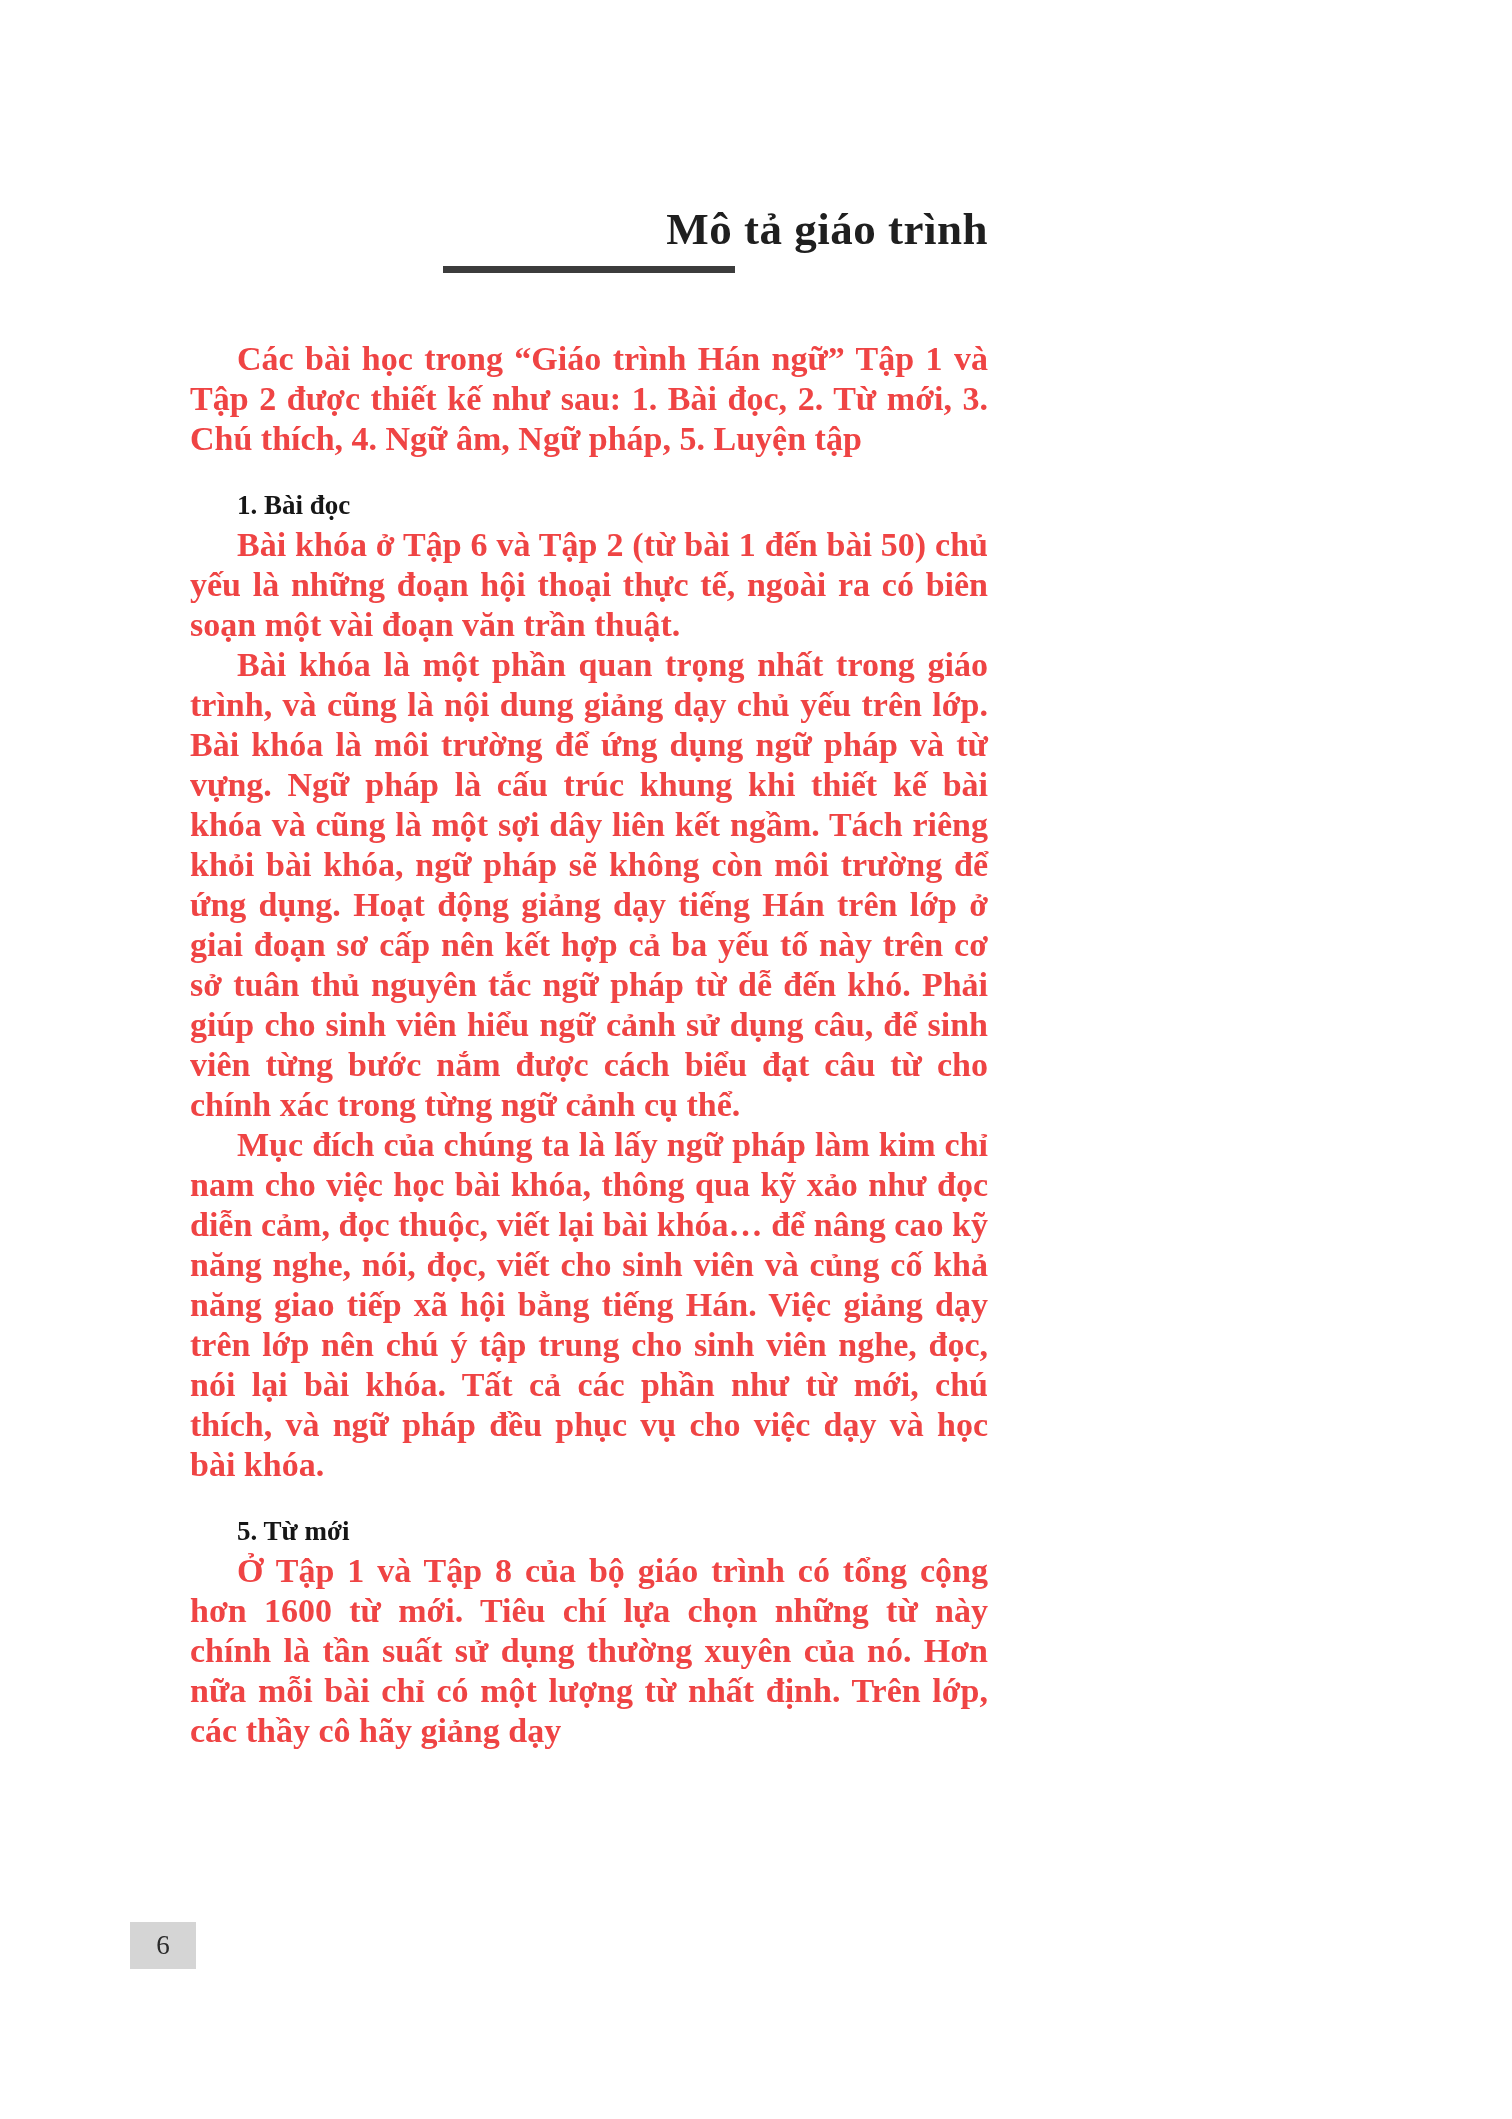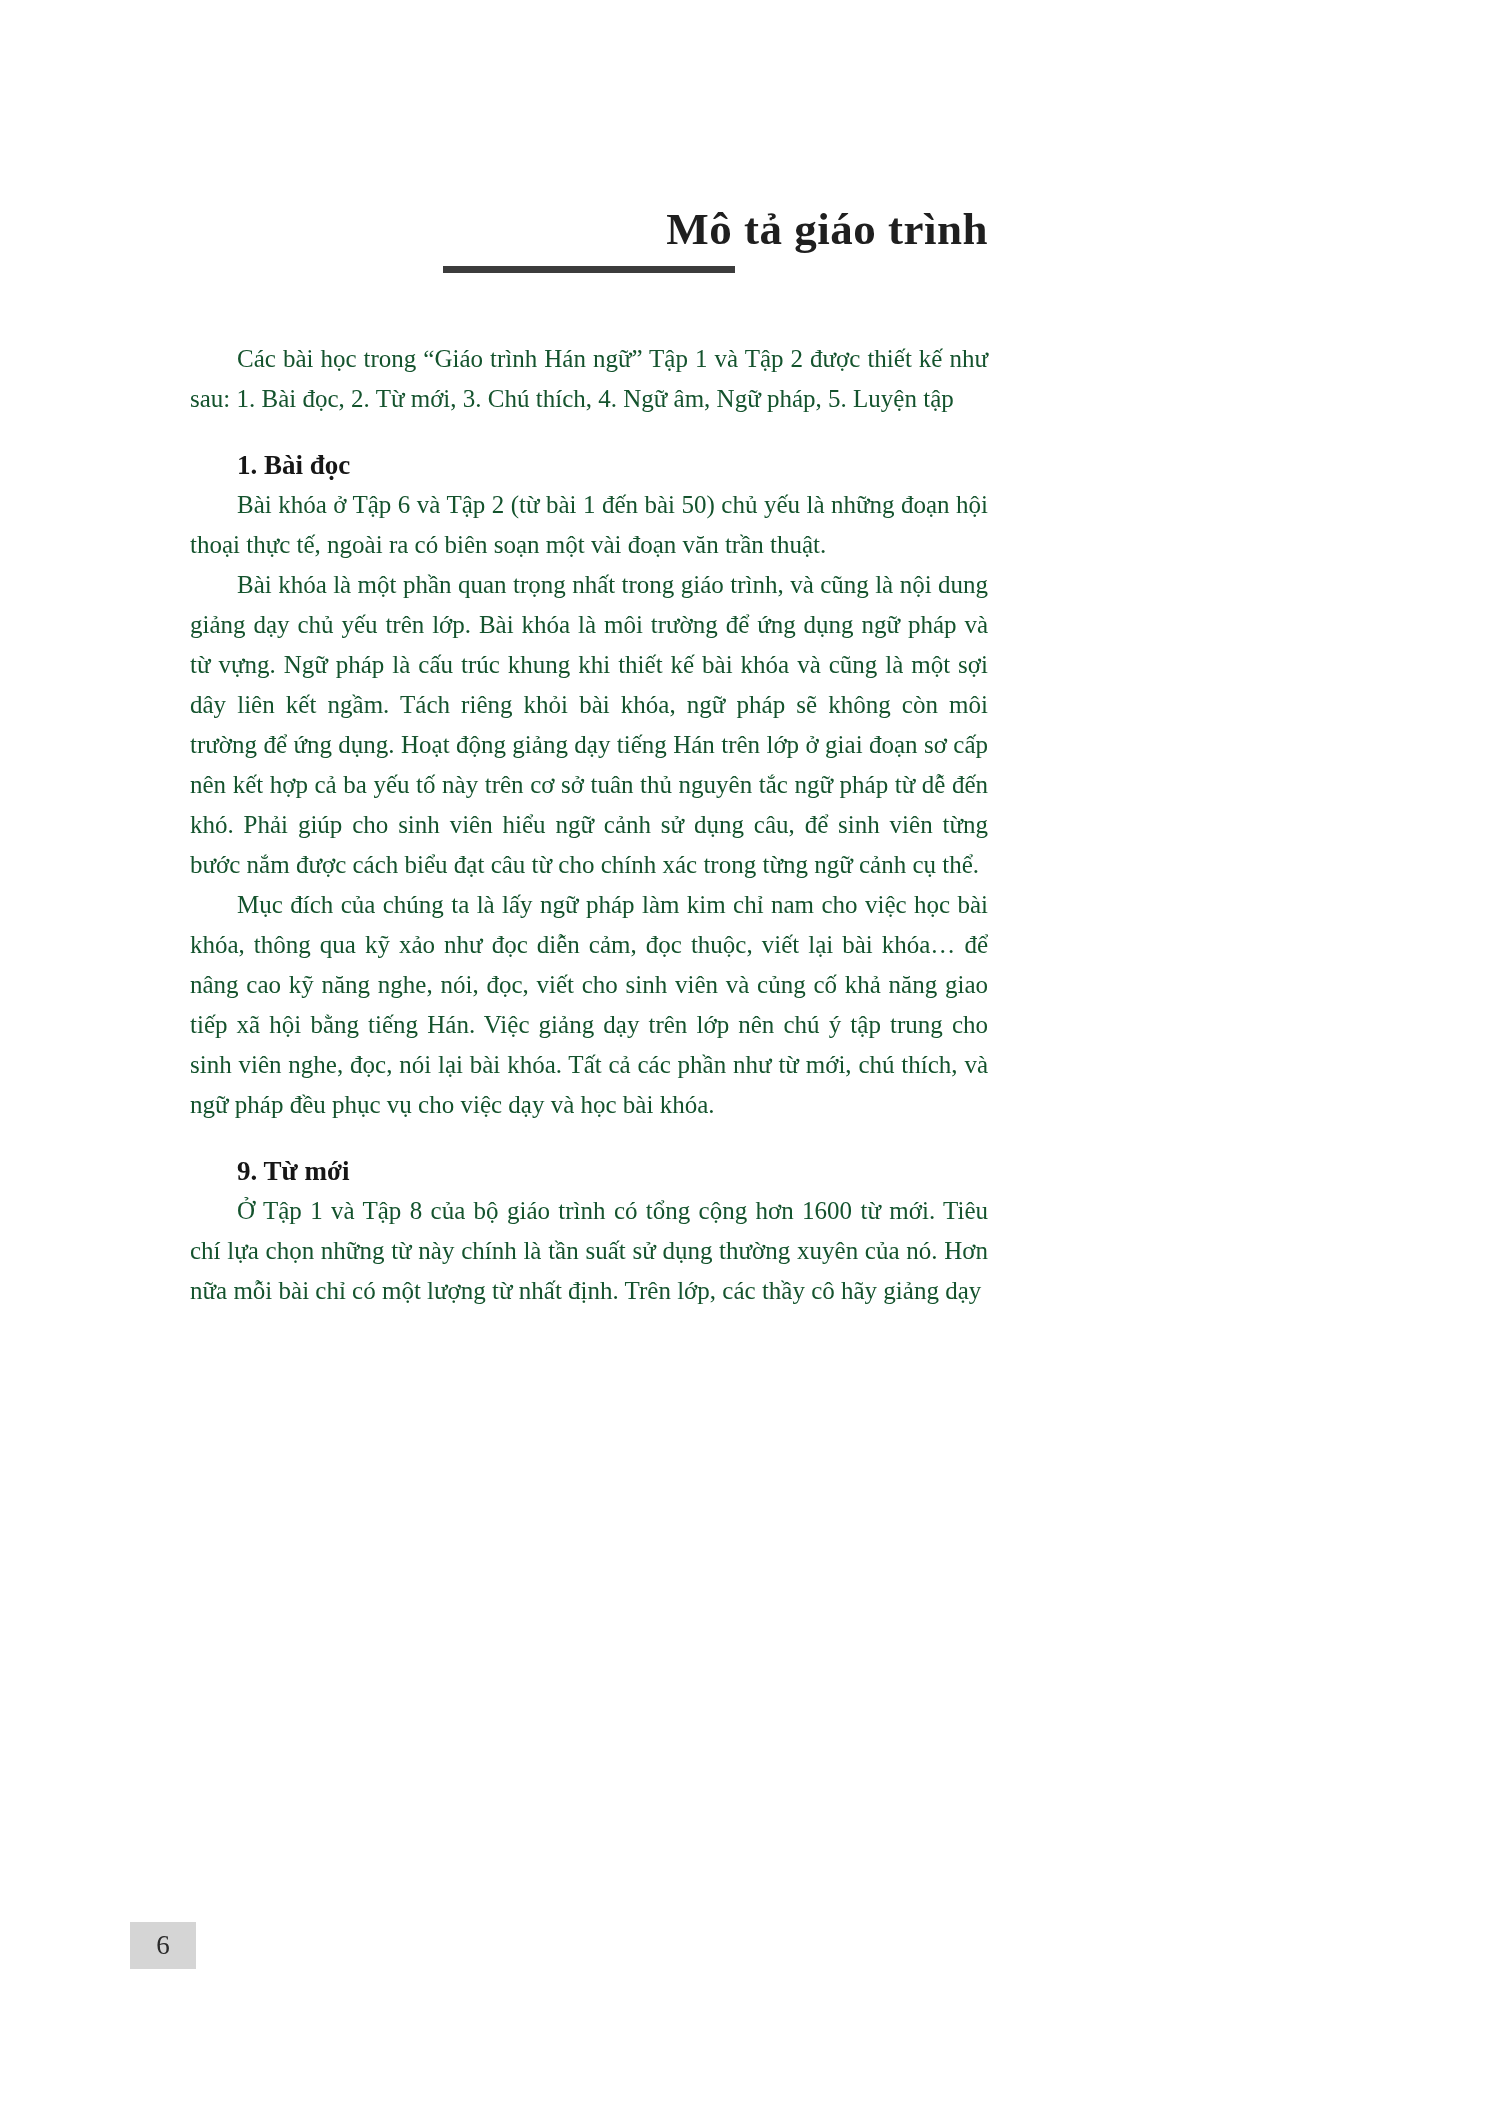--- a/index.html
+++ b/index.html
@@ -37,25 +37,26 @@
     letter-spacing: 0.5px;
   }
   .title-rule {
     width: 292px;
     height: 7px;
     background: #3c3c3c;
     margin: 8px auto 0 auto;
   }
   .para {
     margin: 0;
-    font-size: 25px;
+    font-size: 34px;
     line-height: 40px;
     text-align: justify;
     text-indent: 47px;
-    color: #14532d;
+    color: #ef4444;
+    font-weight: bold;
   }
   .intro {
     margin-top: 66px;
   }
   .heading {
     margin: 26px 0 0 0;
     font-size: 27px;
     line-height: 40px;
     font-weight: 700;
     text-indent: 47px;
@@ -85,20 +86,20 @@
     <h1 class="title">Mô tả giáo trình</h1>
     <div class="title-rule"></div>
 
     <p class="para intro">Các bài học trong “Giáo trình Hán ngữ” Tập 1 và Tập 2 được thiết kế như sau: 1. Bài đọc, 2. Từ mới, 3. Chú thích, 4. Ngữ âm, Ngữ pháp, 5. Luyện tập</p>
 
     <h2 class="heading">1. Bài đọc</h2>
     <p class="para">Bài khóa ở Tập 6 và Tập 2 (từ bài 1 đến bài 50) chủ yếu là những đoạn hội thoại thực tế, ngoài ra có biên soạn một vài đoạn văn trần thuật.</p>
     <p class="para">Bài khóa là một phần quan trọng nhất trong giáo trình, và cũng là nội dung giảng dạy chủ yếu trên lớp. Bài khóa là môi trường để ứng dụng ngữ pháp và từ vựng. Ngữ pháp là cấu trúc khung khi thiết kế bài khóa và cũng là một sợi dây liên kết ngầm. Tách riêng khỏi bài khóa, ngữ pháp sẽ không còn môi trường để ứng dụng. Hoạt động giảng dạy tiếng Hán trên lớp ở giai đoạn sơ cấp nên kết hợp cả ba yếu tố này trên cơ sở tuân thủ nguyên tắc ngữ pháp từ dễ đến khó. Phải giúp cho sinh viên hiểu ngữ cảnh sử dụng câu, để sinh viên từng bước nắm được cách biểu đạt câu từ cho chính xác trong từng ngữ cảnh cụ thể.</p>
     <p class="para">Mục đích của chúng ta là lấy ngữ pháp làm kim chỉ nam cho việc học bài khóa, thông qua kỹ xảo như đọc diễn cảm, đọc thuộc, viết lại bài khóa… để nâng cao kỹ năng nghe, nói, đọc, viết cho sinh viên và củng cố khả năng giao tiếp xã hội bằng tiếng Hán. Việc giảng dạy trên lớp nên chú ý tập trung cho sinh viên nghe, đọc, nói lại bài khóa. Tất cả các phần như từ mới, chú thích, và ngữ pháp đều phục vụ cho việc dạy và học bài khóa.</p>
 
-    <h2 class="heading">9. Từ mới</h2>
+    <h2 class="heading">5. Từ mới</h2>
     <p class="para">Ở Tập 1 và Tập 8 của bộ giáo trình có tổng cộng hơn 1600 từ mới. Tiêu chí lựa chọn những từ này chính là tần suất sử dụng thường xuyên của nó. Hơn nữa mỗi bài chỉ có một lượng từ nhất định. Trên lớp, các thầy cô hãy giảng dạy</p>
   </div>
 
   <div class="page-number-box">
     <span>6</span>
   </div>
 </div>
 
 </body></html>

